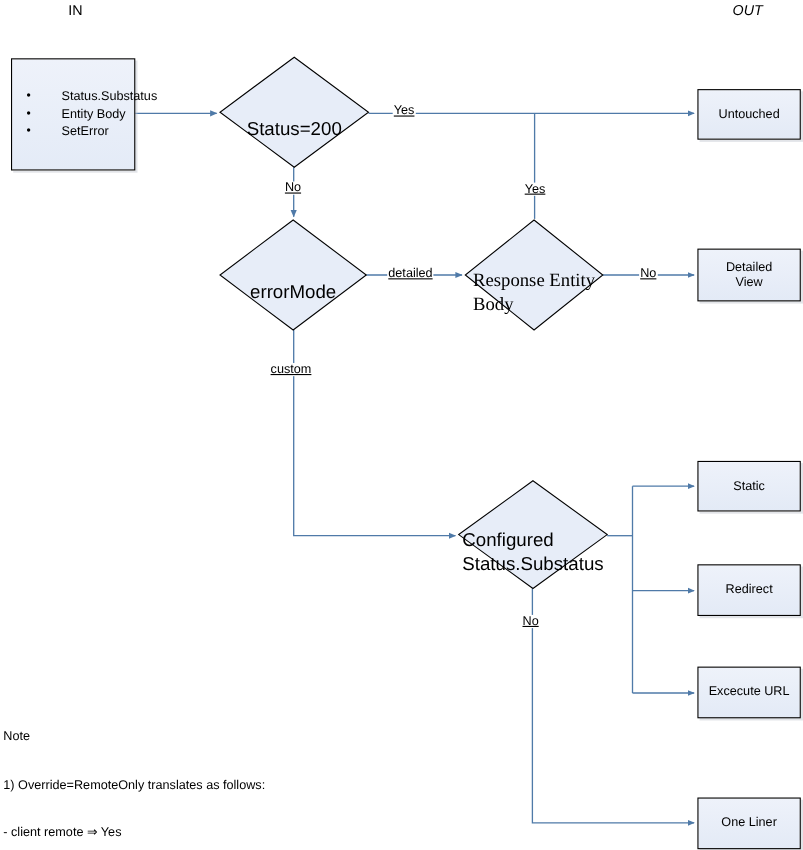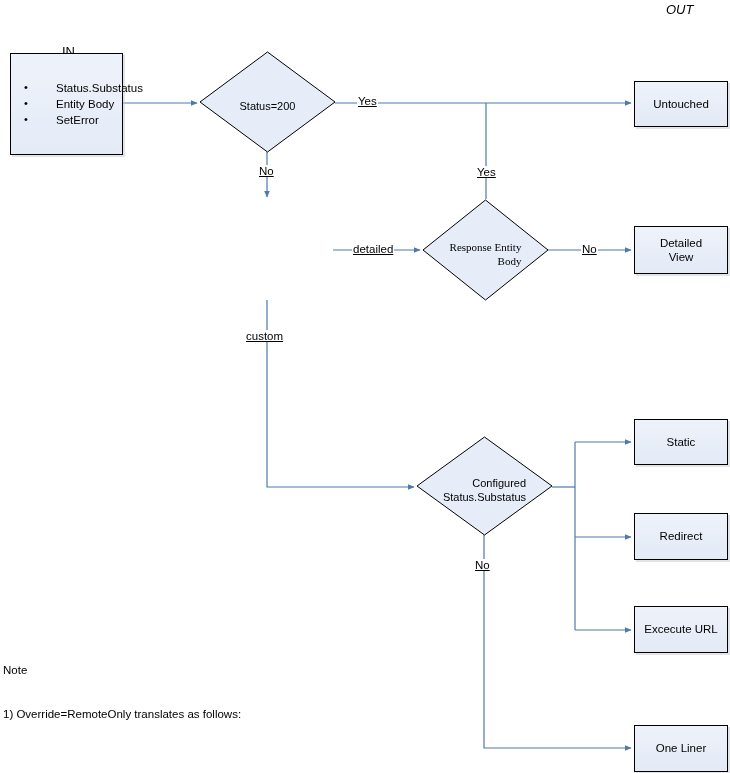--- a/index.html
+++ b/index.html
@@ -80,29 +80,29 @@
   }
   .diamond svg {
     position: absolute;
     left: 0;
     top: 0;
     overflow: visible;
   }
   .diamond .dlabel {
     position: absolute;
     left: 0;
-    top: 4px;
+    top: 16px;
     width: 100%;
     height: 100%;
     display: flex;
     align-items: center;
     justify-content: center;
-    font-size: 11px;
-    color: #000000;
-    text-align: right;
+    font-size: 17px;
+    color: #000000;
+    text-align: left;
     line-height: 1.3;
     white-space: pre-line;
     pointer-events: none;
   }
   
   #wires {
     position: absolute;
     left: 0;
     top: 0;
     width: 730px;
@@ -125,21 +125,21 @@
     color: #000000;
     line-height: 14.5px;
     white-space: pre;
   }
 </style>
 </head>
 <body>
 
 <div id="canvas">
 
-  <div class="col-header" style="left:62px; top:2px;margin-top:42px;">IN</div>
+  <div class="col-header" style="left:62px; top:2px;">IN</div>
   <div class="col-header" style="left:666px; top:2px;font-style:italic;">OUT</div>
 
   <svg id="wires" viewBox="0 0 730 773" width="730" height="773">
     <defs>
       <marker id="arrow" markerWidth="7" markerHeight="7" refX="6" refY="3.2" orient="auto" markerUnits="userSpaceOnUse">
         <path d="M0,0.4 L6.6,3.2 L0,6 z" fill="#4f7aa8"></path>
       </marker>
     </defs>
     <g stroke="#4f7aa8" stroke-width="1.2" fill="none">
       
@@ -175,20 +175,26 @@
     </ul>
   </div>
 
   <div class="diamond" style="left:200px; top:52px; width:135px; height:100px;">
     <svg width="135" height="100" viewBox="0 0 135 100">
       <polygon points="67.5,0 135,50 67.5,100 0,50" fill="#e7edf8" stroke="#000000" stroke-width="1"></polygon>
     </svg>
     <div class="dlabel">Status=200</div>
   </div>
 
+  <div class="diamond" style="left:200px; top:200px; width:133px; height:100px;">
+    <svg width="133" height="100" viewBox="0 0 133 100">
+      <polygon points="66.5,0 133,50 66.5,100 0,50" fill="#e7edf8" stroke="#000000" stroke-width="1"></polygon>
+    </svg>
+    <div class="dlabel">errorMode</div>
+  </div>
 
   <div class="diamond" style="left:423px; top:200px; width:125px; height:100px;font-family:Liberation Serif, serif;">
     <svg width="125" height="100" viewBox="0 0 125 100">
       <polygon points="62.5,0 125,50 62.5,100 0,50" fill="#e7edf8" stroke="#000000" stroke-width="1"></polygon>
     </svg>
     <div class="dlabel">Response Entity
 Body</div>
   </div>
 
   <div class="diamond" style="left:417px; top:437px; width:135px; height:98px;text-decoration:underline;">
@@ -228,18 +234,19 @@
     <span>Excecute URL</span>
   </div>
 
   <div class="node-box shadowed" style="left:634px; top:725px; width:94px; height:47px;">
     <span>One Liner</span>
   </div>
 
   <div class="note" style="left:3px; top:634px;">
     <div>Note</div>
     <div>1) Override=RemoteOnly translates as follows:</div>
+    <div>- client remote ⇒ Yes</div>
     
     
     
   </div>
 
 </div>
 
 </body></html>

